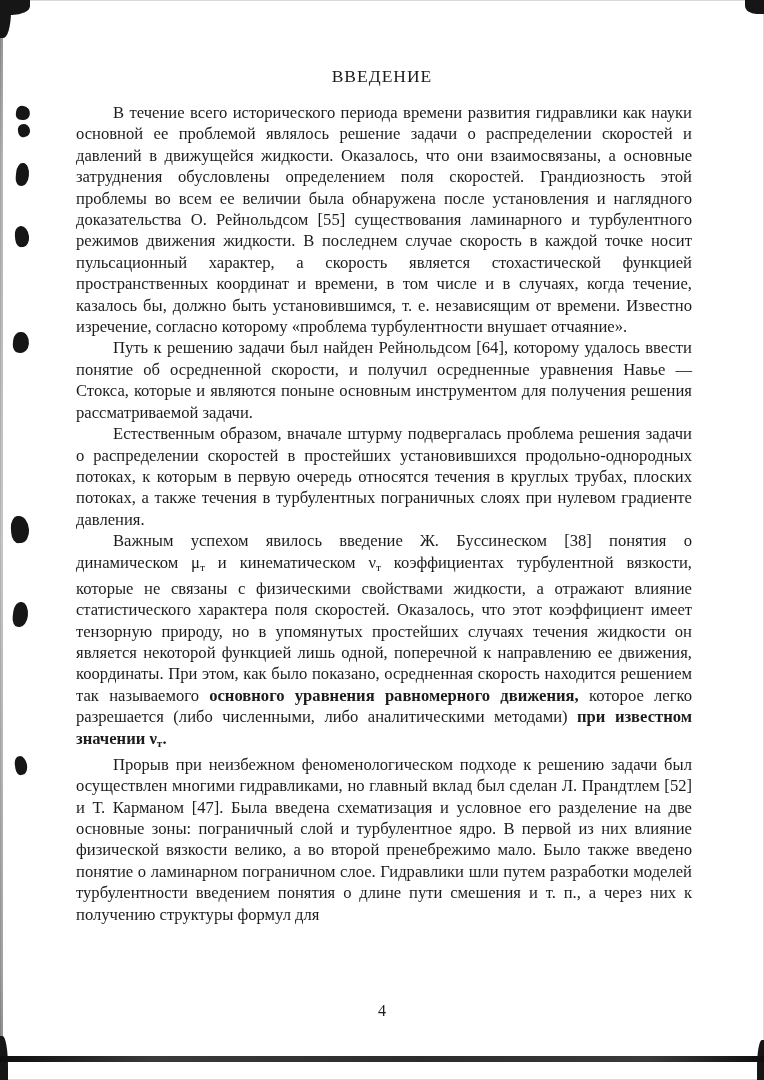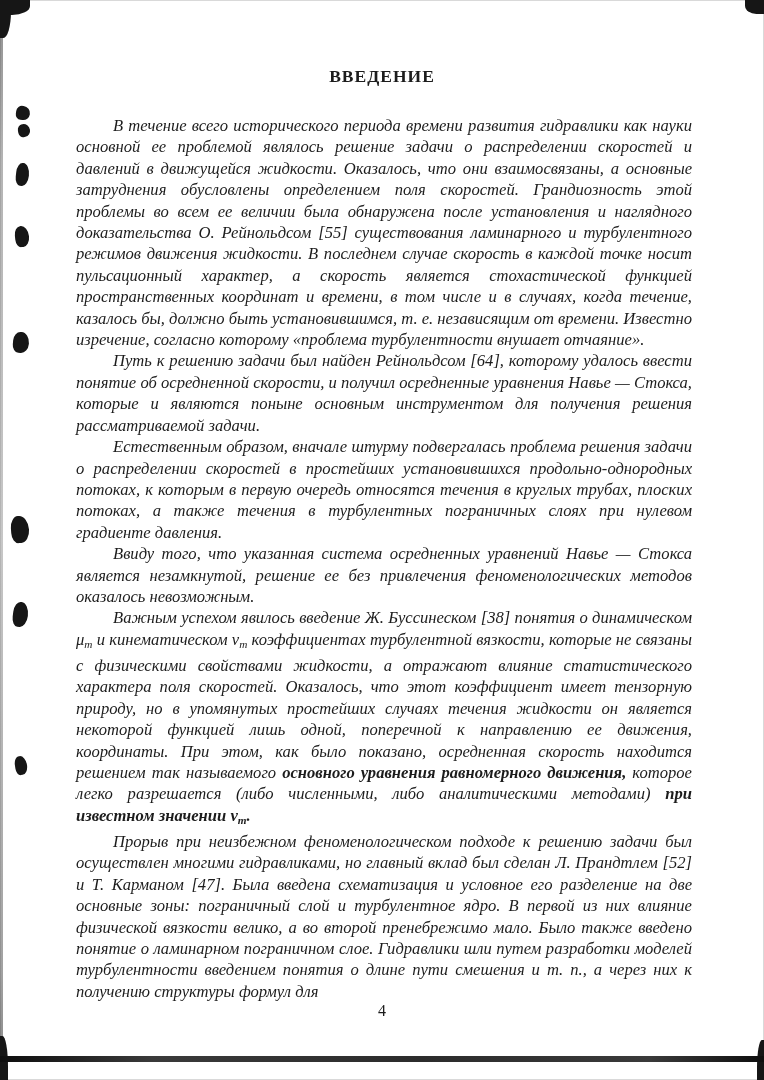--- a/index.html
+++ b/index.html
@@ -12,36 +12,35 @@
     width: 764px;
     height: 1080px;
     margin: 0 auto;
     background: #ffffff;
     font-family: "Liberation Serif", "DejaVu Serif", serif;
     color: #1c1c1c;
     overflow: hidden;
     box-shadow: inset 0 0 0 1px #d9d9d9;
   }
   .title {
-    margin: 66px 0 28px 0;
+    margin: 66px 0 15px 0;
     text-align: center;
     font-size: 17.5px;
-    font-weight: bold;
+    font-weight: normal;
     letter-spacing: 1px;
   }
   .body-text {
     margin: 0 72px 0 76px;
     font-size: 16.6px;
     line-height: 21.4px;
     text-align: justify;
   }
   .body-text p {
     margin: 0;
     text-indent: 37px;
-    font-style: italic;
   }
   .b { font-weight: bold; }
   .sub {
     font-size: 68%;
     vertical-align: -0.25em;
   }
   .page-number {
     position: absolute;
     top: 1002px;
     left: 0;
@@ -100,20 +99,19 @@
   <div class="artifact corner-bl"></div>
   <div class="artifact corner-br"></div>
   <div class="artifact edge-bottom"></div>
 
   <div class="title">ВВЕДЕНИЕ</div>
 
   <div class="body-text">
       <p><span>В течение всего исторического периода времени развития гидравлики как науки основной ее проблемой являлось решение задачи о распределении скоростей и давлений в движущейся жидкости. Оказалось, что они взаимосвязаны, а основные затруднения обусловлены определением поля скоростей. Грандиозность этой проблемы во всем ее величии была обнаружена после установления и наглядного доказательства О. Рейнольдсом [55] существования ламинарного и турбулентного режимов движения жидкости. В последнем случае скорость в каждой точке носит пульсационный характер, а скорость является стохастической функцией пространственных координат и времени, в том числе и в случаях, когда течение, казалось бы, должно быть установившимся, т. е. независящим от времени. Известно изречение, согласно которому «проблема турбулентности внушает отчаяние».</span></p>
       <p><span>Путь к решению задачи был найден Рейнольдсом [64], которому удалось ввести понятие об осредненной скорости, и получил осредненные уравнения Навье — Стокса, которые и являются поныне основным инструментом для получения решения рассматриваемой задачи.</span></p>
       <p><span>Естественным образом, вначале штурму подвергалась проблема решения задачи о распределении скоростей в простейших установившихся продольно-однородных потоках, к которым в первую очередь относятся течения в круглых трубах, плоских потоках, а также течения в турбулентных пограничных слоях при нулевом градиенте давления.</span></p>
-      <p><span>Ввиду того, что указанная система осредненных уравнений Навье — Стокса является незамкнутой, решение ее без привлечения феноменологических методов оказалось невозможным.</span></p>
       <p><span>Важным успехом явилось введение Ж. Буссинеском [38] понятия о динамическом μ</span><span class="sub">т</span><span> и кинематическом ν</span><span class="sub">т</span><span> коэффициентах турбулентной вязкости, которые не связаны с физическими свойствами жидкости, а отражают влияние статистического характера поля скоростей. Оказалось, что этот коэффициент имеет тензорную природу, но в упомянутых простейших случаях течения жидкости он является некоторой функцией лишь одной, поперечной к направлению ее движения, координаты. При этом, как было показано, осредненная скорость находится решением так называемого </span><span class="b">основного уравнения равномерного движения,</span><span> которое легко разрешается (либо численными, либо аналитическими методами) </span><span class="b">при известном значении ν</span><span class="b sub">т</span><span class="b">.</span></p>
       <p><span>Прорыв при неизбежном феноменологическом подходе к решению задачи был осуществлен многими гидравликами, но главный вклад был сделан Л. Прандтлем [52] и Т. Карманом [47]. Была введена схематизация и условное его разделение на две основные зоны: пограничный слой и турбулентное ядро. В первой из них влияние физической вязкости велико, а во второй пренебрежимо мало. Было также введено понятие о ламинарном пограничном слое. Гидравлики шли путем разработки моделей турбулентности введением понятия о длине пути смешения и т. п., а через них к получению структуры формул для</span></p>
     </div>
 
   <div class="page-number">4</div>
 
 </div>
 
 </body></html>

